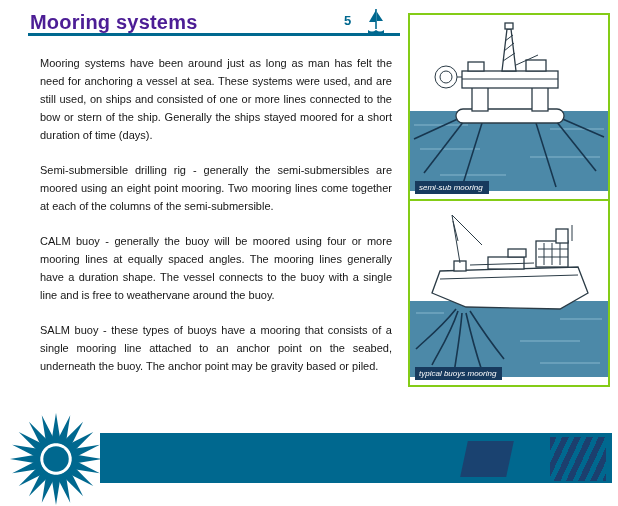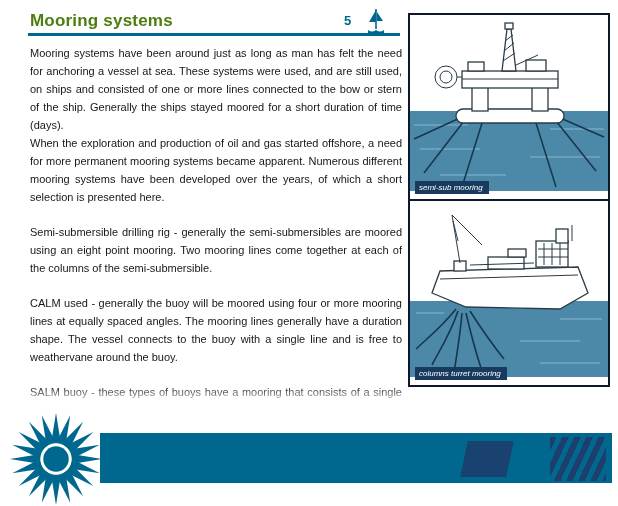--- a/index.html
+++ b/index.html
@@ -4,49 +4,49 @@
 <style>
   * { margin:0; padding:0; box-sizing:border-box; }
   body { background:#ffffff; font-family:"Liberation Sans", sans-serif; }
   .page {
     position:relative; width:618px; height:506px; background:#ffffff;
     overflow:hidden;
   }
   
   .title {
     position:absolute; left:30px; top:11px;
-    font-size:17px; font-weight:bold; color:#4d7c0f; letter-spacing:0.2px;
+    font-size:20px; font-weight:bold; color:#4c1d95; letter-spacing:0.2px;
   }
   .title-rule {
     position:absolute; left:28px; top:33px; width:372px; height:3px;
     background:#00688F;
   }
   .page-number {
     position:absolute; left:344px; top:13px;
     font-size:13px; font-weight:bold; color:#00688F;
   }
   .brand-mark { position:absolute; left:366px; top:7px; }
   
   .body-text {
     position:absolute; left:30px; top:44px; width:372px; height:364px;
     font-size:11px; line-height:18px; color:#161616; text-align:justify;
     overflow:hidden;
   }
-  .body-text p { margin:0; }
+  .body-text p { margin:10px; }
   .body-text .section { margin-top:17px; }
   .body-text b { font-weight:normal; }
   .text-fade {
     position:absolute; left:24px; top:386px; width:384px; height:26px;
     background:linear-gradient(to bottom, rgba(255,255,255,0), #ffffff 75%);
     pointer-events:none;
   }
   
   .figure {
     position:absolute; width:202px; height:188px;
-    border:2px solid #0f172a; background:#ffffff;
+    border:2px solid #84cc16; background:#ffffff;
   }
   .figure.fig1 { left:408px; top:13px; }
   .figure.fig2 { left:408px; top:199px; }
   .figure svg { display:block; }
   .caption {
     position:absolute; left:5px; bottom:5px;
     background:#173A5E; color:#ffffff;
     font-size:8px; font-style:italic; padding:2px 6px 2px 4px;
     white-space:nowrap;
   }
@@ -77,23 +77,22 @@
     <svg width="20" height="28" viewBox="0 0 20 28">
       <line x1="10" y1="2" x2="10" y2="22" stroke="#00688F" stroke-width="1.6"></line>
       <polygon points="10,3 10,15 3,15" fill="#00688F"></polygon>
       <polygon points="11,5 11,14 17,14" fill="#00688F"></polygon>
       <path d="M2,23 Q6,26 10,23 Q14,26 18,23 L18,26 L2,26 Z" fill="#00688F"></path>
     </svg>
   </div>
 
   <div class="body-text">
     <p>Mooring systems have been around just as long as man has felt the need for anchoring a vessel at sea. These systems were used, and are still used, on ships and consisted of one or more lines connected to the bow or stern of the ship. Generally the ships stayed moored for a short duration of time (days).</p>
-    <p>When the exploration and production of oil and gas started offshore, a need for more permanent mooring systems became apparent. Numerous different mooring systems have been developed over the years, of which a short selection is presented here.</p>
     <p class="section"><b>Semi-submersible drilling rig</b><span> - generally the semi-submersibles are moored using an eight point mooring. Two mooring lines come together at each of the columns of the semi-submersible.</span></p>
-    <p class="section"><b>CALM used</b><span> - generally the buoy will be moored using four or more mooring lines at equally spaced angles. The mooring lines generally have a duration shape. The vessel connects to the buoy with a single line and is free to weathervane around the buoy.</span></p>
+    <p class="section"><b>CALM buoy</b><span> - generally the buoy will be moored using four or more mooring lines at equally spaced angles. The mooring lines generally have a duration shape. The vessel connects to the buoy with a single line and is free to weathervane around the buoy.</span></p>
     <p class="section"><b>SALM buoy</b><span> - these types of buoys have a mooring that consists of a single mooring line attached to an anchor point on the seabed, underneath the buoy. The anchor point may be gravity based or piled.</span></p>
 
   </div>
   <div class="text-fade"></div>
 
   <div class="figure fig1">
     <svg width="198" height="176" viewBox="0 0 198 176">
       <rect x="0" y="96" width="198" height="80" fill="#4C89A8"></rect>
       <g stroke="#86B6CD" stroke-width="1">
         <line x1="4" y1="110" x2="58" y2="110"></line>
@@ -165,21 +164,21 @@
         <line x1="142" y1="42" x2="142" y2="64"></line>
         <line x1="150" y1="42" x2="150" y2="64"></line>
         <line x1="162" y1="40" x2="162" y2="24"></line>
         <line x1="50" y1="62" x2="42" y2="14"></line>
         <line x1="42" y1="14" x2="72" y2="44"></line>
         <line x1="48" y1="40" x2="43" y2="20"></line>
         <line x1="60" y1="64" x2="124" y2="62"></line>
         <line x1="30" y1="78" x2="168" y2="74"></line>
       </g>
     </svg>
-    <div class="caption">columns turret mooring</div>
+    <div class="caption">typical buoys mooring</div>
   </div>
 
   <div class="sun-logo">
     <svg width="98" height="98" viewBox="0 0 100 100">
       <g transform="translate(50,50)" fill="#00688F">
         <circle r="13"></circle>
         <g>
           <polygon points="0,-47 -5,-16 5,-16"></polygon>
           <polygon points="0,-47 -5,-16 5,-16" transform="rotate(18)"></polygon>
           <polygon points="0,-47 -5,-16 5,-16" transform="rotate(36)"></polygon>

